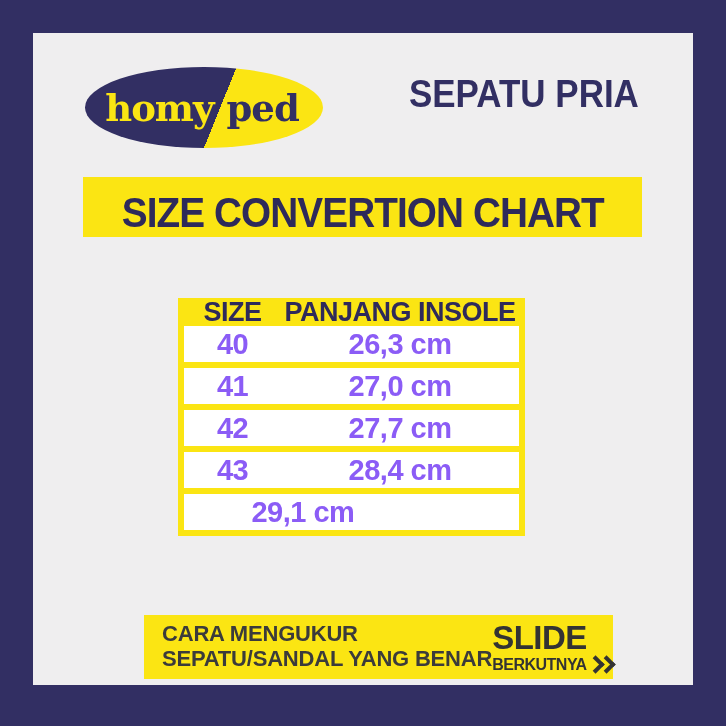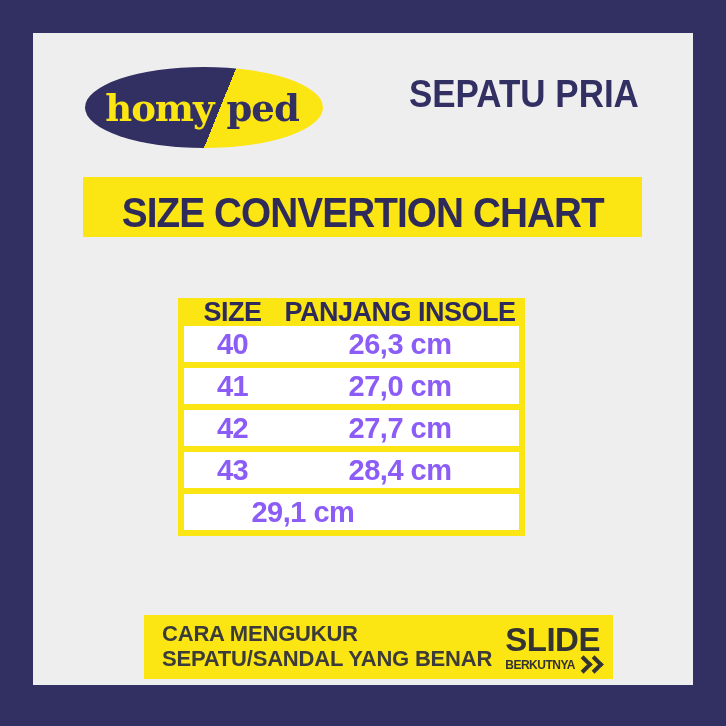--- a/index.html
+++ b/index.html
@@ -65,21 +65,21 @@
   .footer-note{
     color:#3b3b3b;font-weight:bold;font-size:22px;line-height:1.12;
     letter-spacing:-0.2px;white-space:nowrap;
   }
   .slide-next{
     display:flex;flex-direction:column;align-items:flex-start;cursor:pointer;
     color:#333333;
   }
   .slide-word{font-weight:bold;font-size:33px;line-height:1;letter-spacing:-0.5px;}
   .next-row{display:flex;align-items:center;margin-top:2px;}
-  .next-word{font-weight:bold;font-size:12px;letter-spacing:-0.5px;}
+  .next-word{font-weight:bold;font-size:16px;letter-spacing:-0.5px;}
   .chevrons{display:inline-flex;margin-left:4px;}
   .chev{
     display:inline-block;width:9px;height:9px;
     border-top:4px solid #333333;border-right:4px solid #333333;
     transform:rotate(45deg);margin-left:-2px;
   }
 </style>
 </head>
 <body>
 

